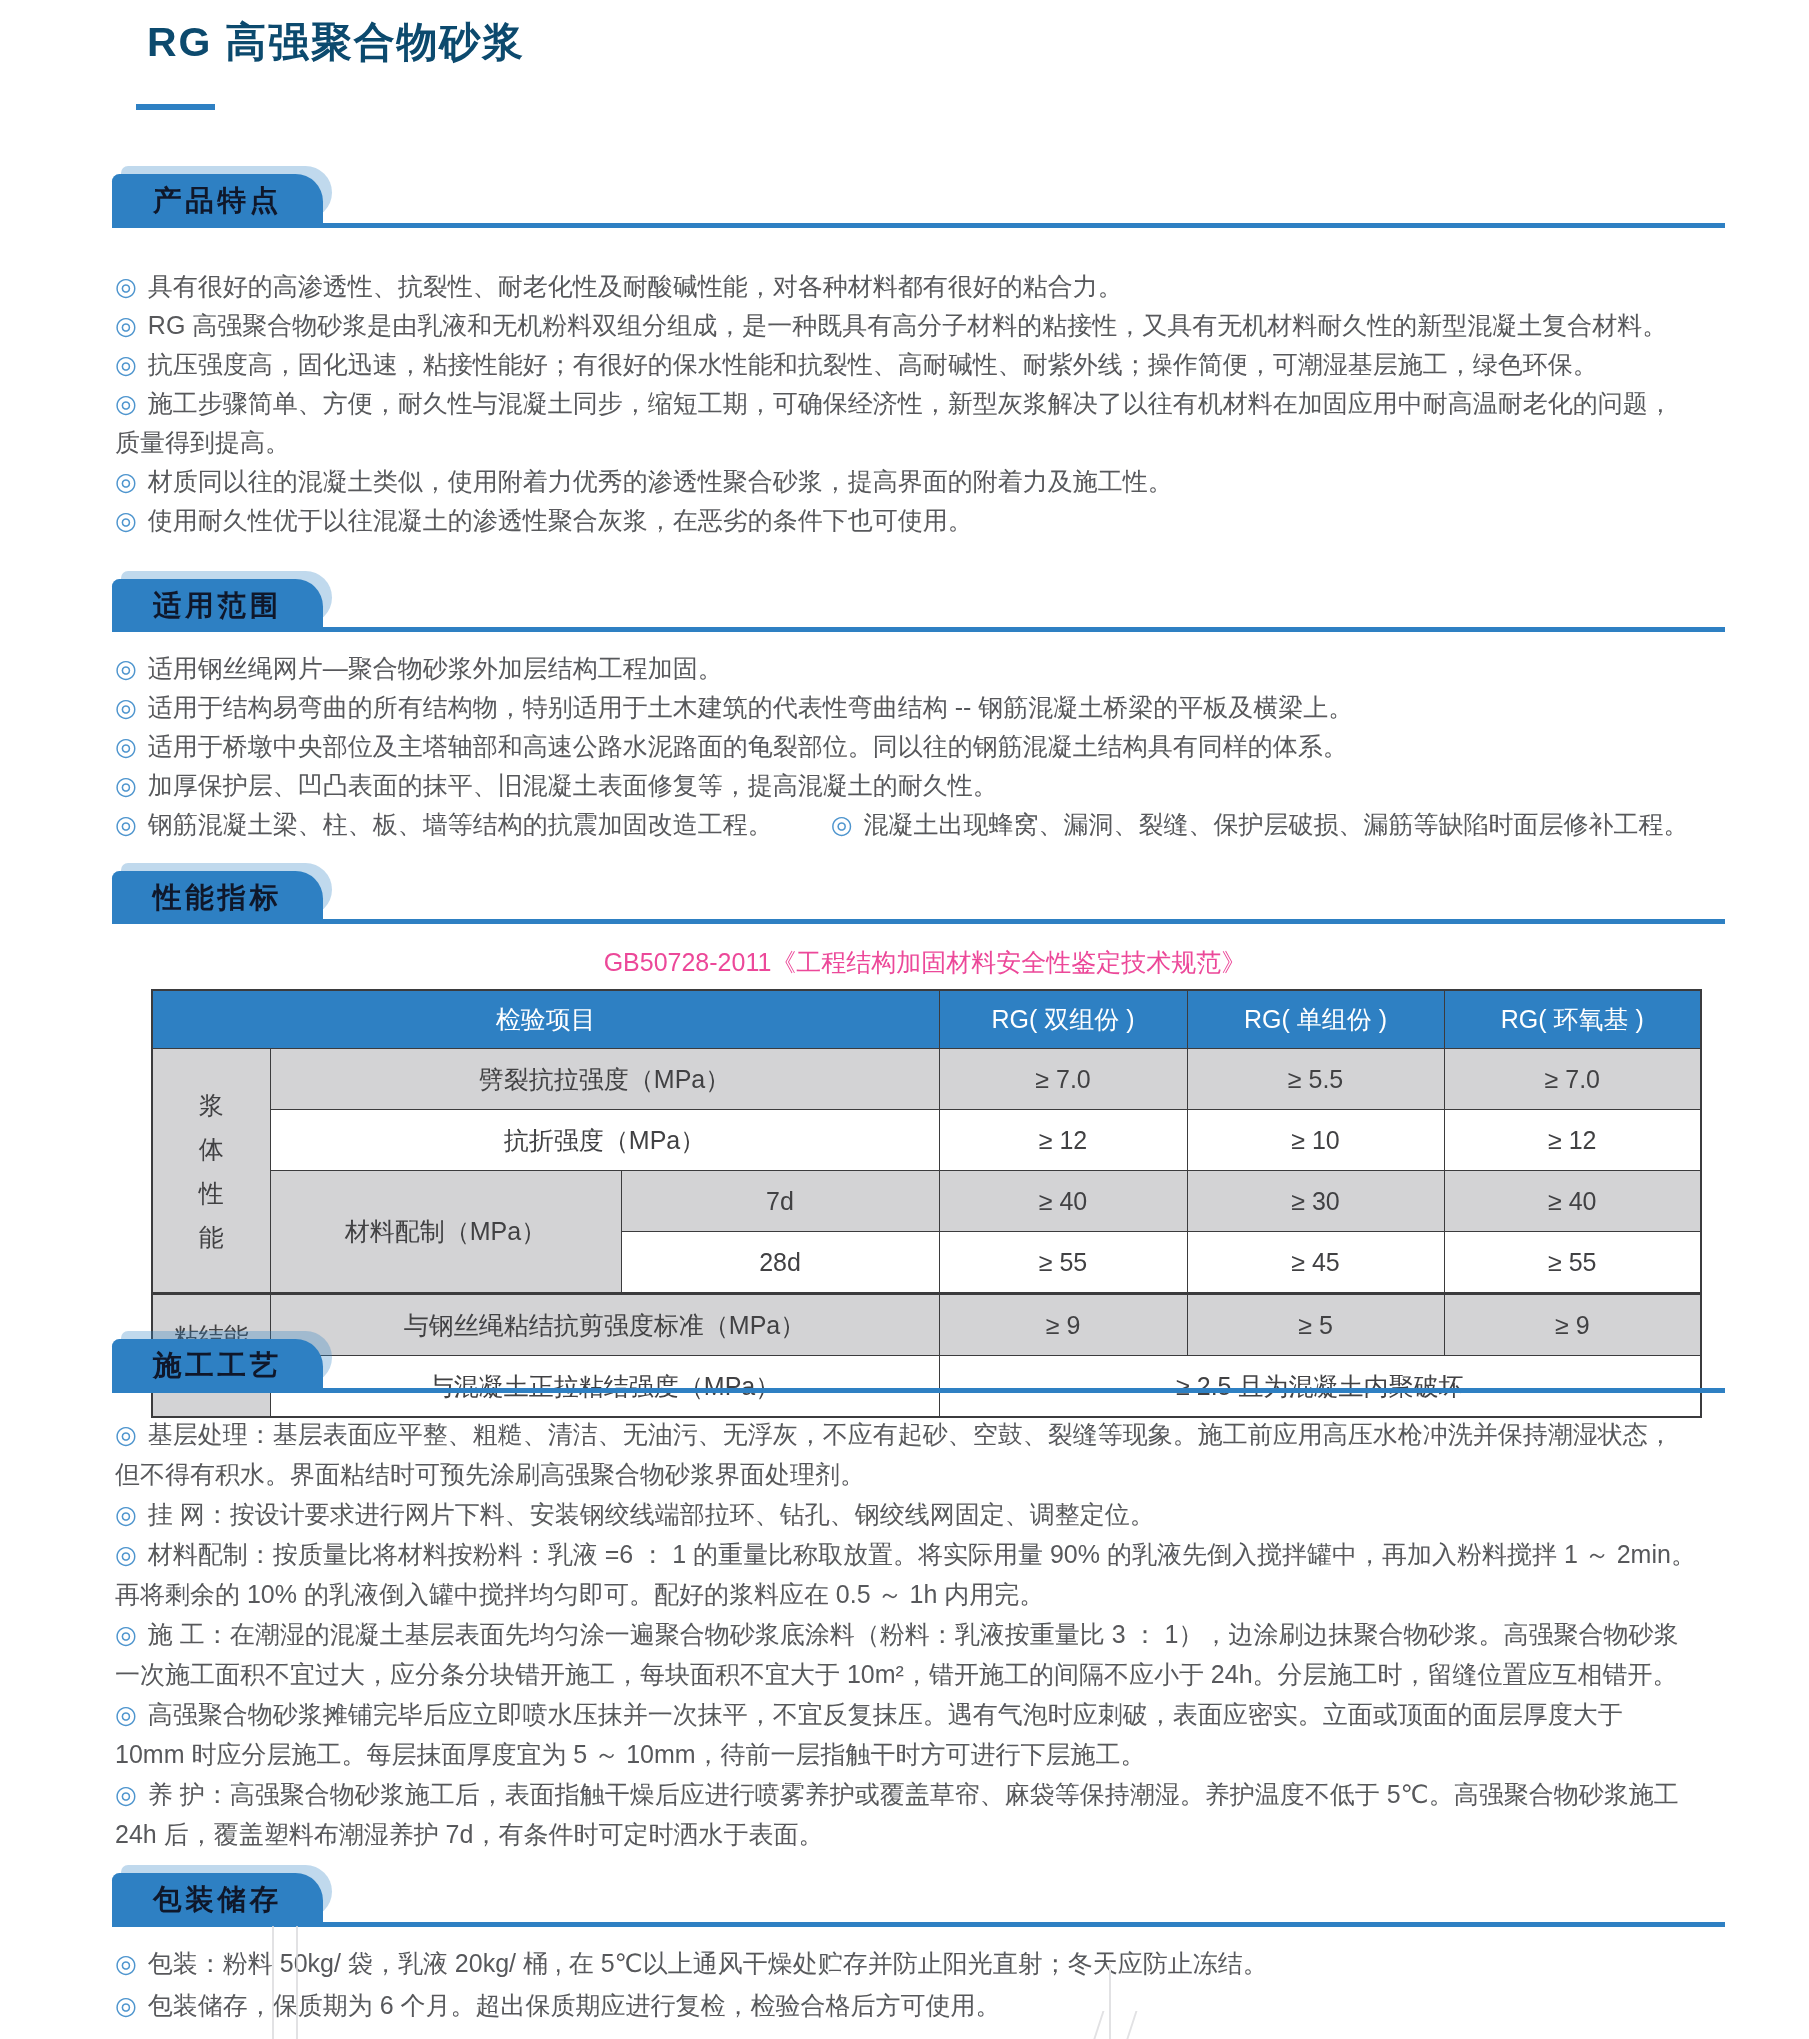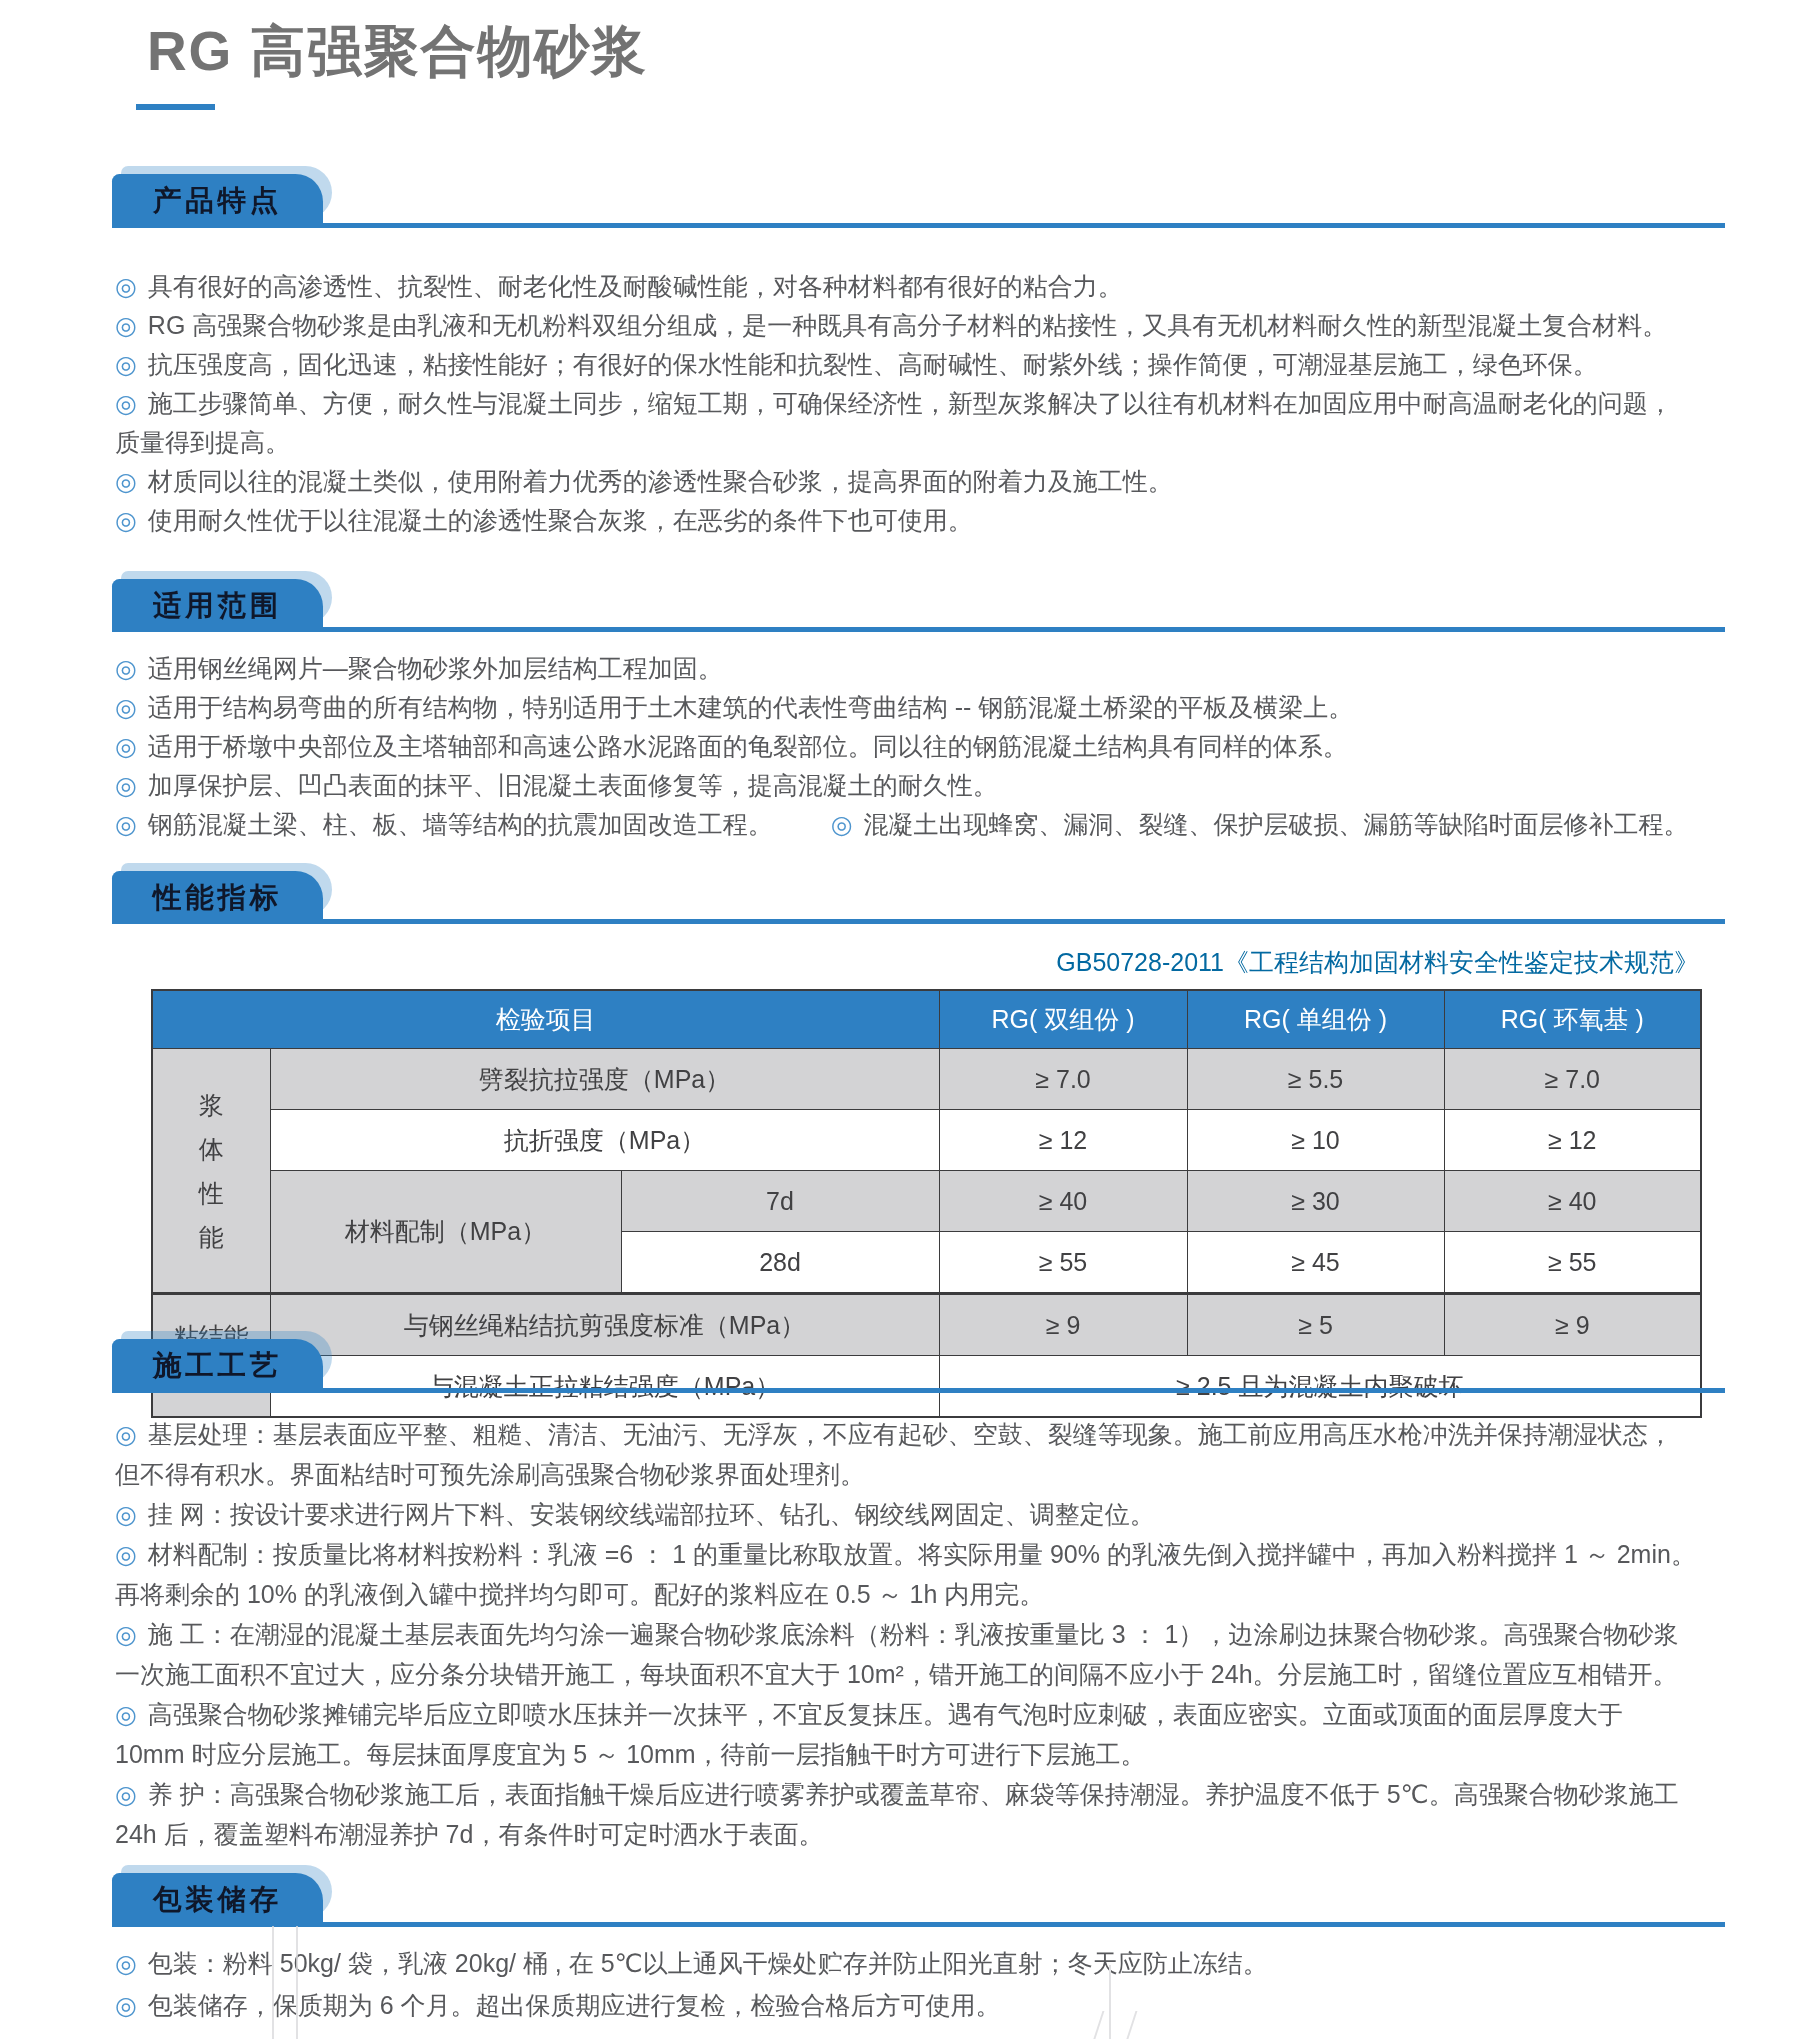--- a/index.html
+++ b/index.html
@@ -2,22 +2,22 @@
 <html style="font-size:14.7px"><head>
 <meta charset="utf-8">
 <style>
   html,body{margin:0;padding:0;background:#ffffff;}
   .canvas{
     position:relative;width:1809px;height:2040px;background:#ffffff;overflow:hidden;
     font-family:"Liberation Sans","DejaVu Sans",sans-serif;color:#57585B;
   }
   
   .page-title{
-    position:absolute;left:147px;top:14.7px;font-size:55px;font-weight:bold;
-    color:#737373;letter-spacing:1.8px;white-space:nowrap;
+    position:absolute;left:147px;top:14.7px;font-size:41px;font-weight:bold;
+    color:#0c4a6e;letter-spacing:1.8px;white-space:nowrap;
   }
   .title-rule{position:absolute;left:136px;top:104px;width:79px;height:5.5px;background:#2E80C3;}
   
   .sec-header{position:absolute;left:112px;width:211px;height:53px;}
   .badge-echo{
     position:absolute;left:9.2px;top:-8.3px;width:211px;height:53px;
     background:rgba(46,128,195,0.30);border-radius:7.3px 27.5px 27.5px 0;
   }
   .badge{
     position:absolute;left:0;top:0;width:211px;height:53px;background:#2E80C3;
@@ -27,22 +27,22 @@
   .sec-rule{position:absolute;left:112px;width:1613px;height:4.6px;background:#2E80C3;}
   
   .list{position:absolute;left:115px;width:1644px;font-size:25px;color:#57585B;}
   .line{height:39px;line-height:39px;white-space:nowrap;}
   .line-tall{height:40px;line-height:40px;white-space:nowrap;}
   .line-pk{height:42px;line-height:42px;white-space:nowrap;}
   .bullet{color:#4E95CE;margin-right:11px;font-size:25px;}
   .seg2{margin-left:51px;}
   
   .tbl-caption{
-    position:absolute;left:151px;top:946px;width:1548px;text-align:right;
-    font-size:25px;color:#0369a1;
+    position:absolute;left:151px;top:946px;width:1548px;text-align:center;
+    font-size:25px;color:#ec4899;
   }
   table.perf{
     position:absolute;left:151px;top:989px;width:1548px;border-collapse:collapse;
     border:2.8px solid #3B3B3D;font-size:25px;color:#414143;table-layout:fixed;
   }
   table.perf td{border:1.8px solid #3B3B3D;text-align:center;vertical-align:middle;height:44px;padding:8px;}
   table.perf tr.hdr td{background:#2E80C3;color:#ffffff;height:41px;font-size:25px;}
   .gray{background:#D3D3D5;}
   .white{background:#ffffff;}
   .thick{border-top:3.7px solid #3B3B3D !important;}

